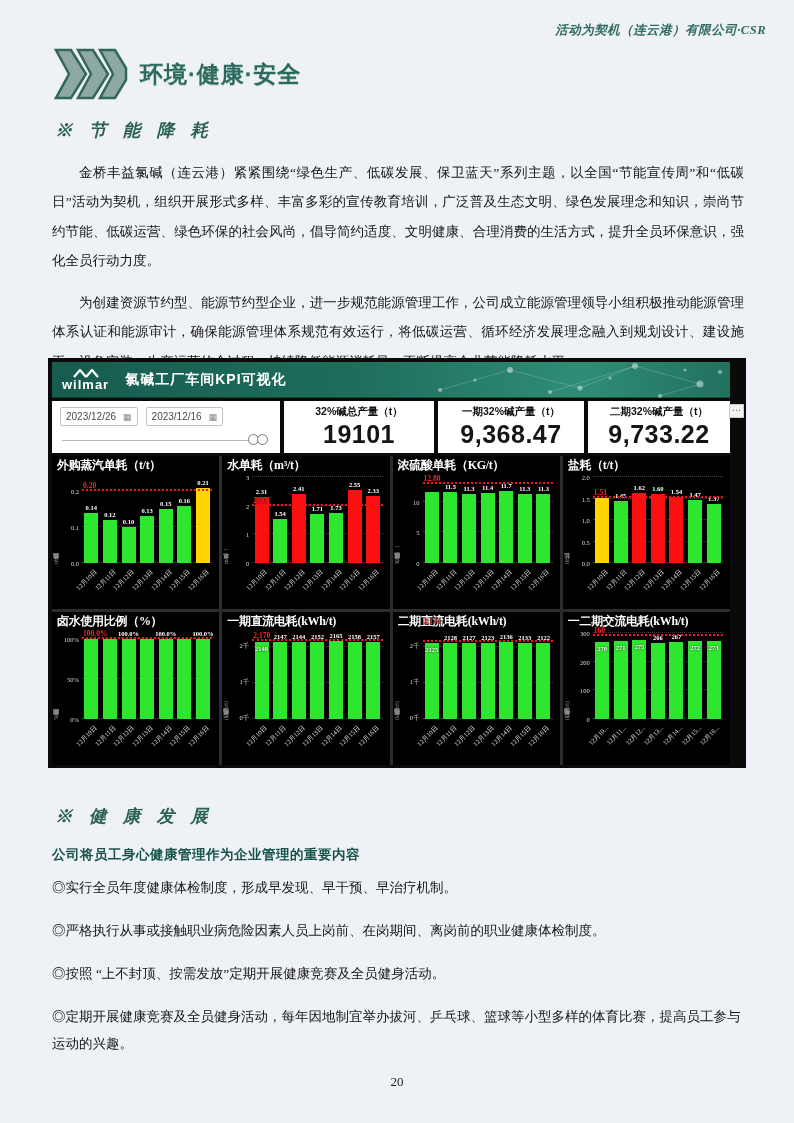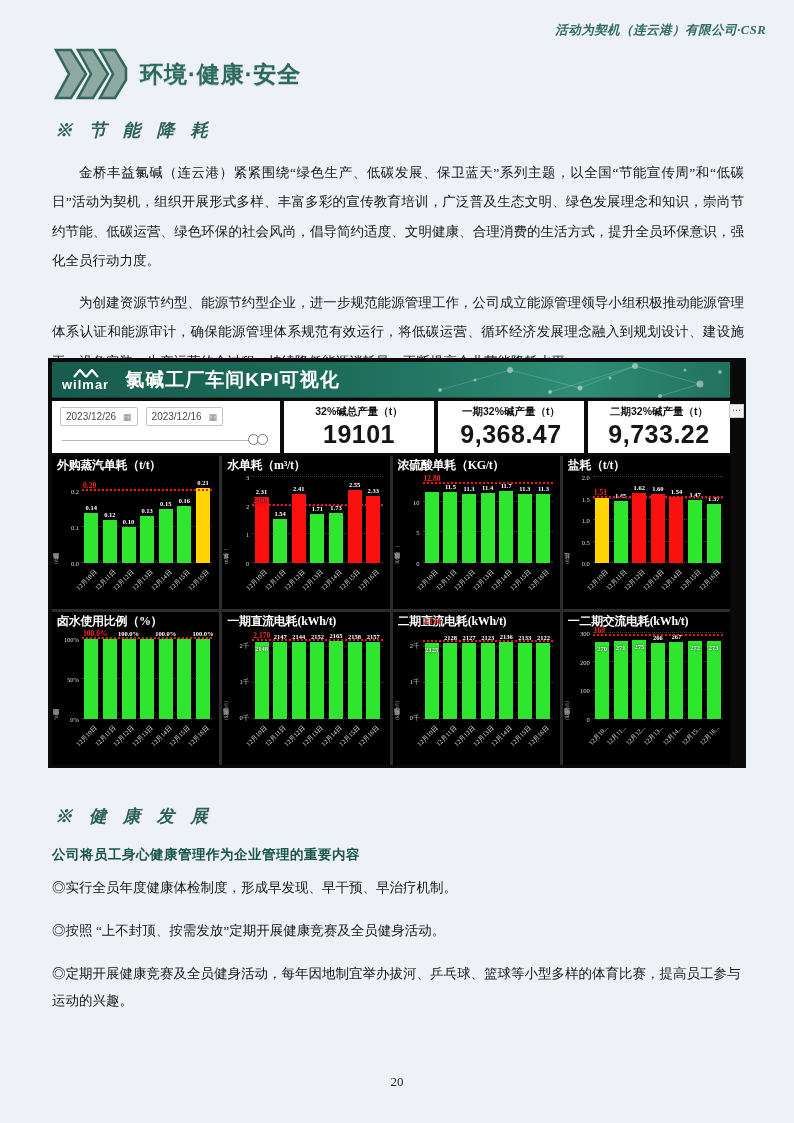--- a/index.html
+++ b/index.html
@@ -23,21 +23,21 @@
   .health-bullets p{margin:0 0 16px;text-indent:0;}
 
   .page-num{position:absolute;top:1074px;left:0;width:100%;text-align:center;font-family:"Liberation Serif",serif;font-size:13px;color:#222;}
 
   
   .db{position:absolute;left:48px;top:358px;width:698px;height:410px;background:#0a0a0a;}
   .db-inner{position:absolute;left:4px;top:4px;right:16px;bottom:5px;}
   .db-header{position:relative;height:36px;background:linear-gradient(90deg,#175c4e 0%,#1e6e5c 45%,#2f8d76 78%,#21715e 100%);display:flex;align-items:center;padding-left:10px;overflow:hidden;box-shadow:inset 0 -1px 0 rgba(0,0,0,.35);}
   .brand{display:flex;flex-direction:column;align-items:center;line-height:1;z-index:2;}
   .brand-word{color:#fff;font-weight:bold;font-size:13px;letter-spacing:1px;}
-  .db-title{margin-left:16px;color:#fff;font-weight:bold;font-size:19px;letter-spacing:1px;z-index:2;}
+  .db-title{margin-left:16px;color:#fff;font-weight:bold;font-size:14px;letter-spacing:1px;z-index:2;}
   .net{position:absolute;right:0;top:0;height:36px;z-index:1;}
 
   .db-toprow{margin-top:3px;display:grid;grid-template-columns:228px 150px 146px 1fr;gap:4px;height:52px;}
   .filter-card{background:#fff;position:relative;padding:6px 8px 0 8px;}
   .date-row{display:flex;gap:8px;}
   .date-box{display:inline-flex;align-items:center;gap:7px;border:1px solid #c2c2c2;border-radius:2px;padding:3px 5px;font-size:10px;color:#4a4a4a;background:#fff;}
   .cal{font-size:9px;color:#888;}
   .slider{position:absolute;left:10px;right:12px;bottom:6px;height:13px;}
   .track{position:absolute;top:6px;left:0;right:8px;border-top:1px solid #b8b8b8;}
   .knob{position:absolute;top:0;width:11px;height:11px;border:1.5px solid #7a7a7a;border-radius:50%;background:#fff;box-sizing:border-box;}
@@ -695,17 +695,18 @@
         </div>
       </div>
     <div class="db-more">⋯</div>
   </div>
 </div>
 
 <div class="sec-head s2">※ 健 康 发 展</div>
 <div class="health-sub">公司将员工身心健康管理作为企业管理的重要内容</div>
 <div class="health-bullets">
   <p>◎实行全员年度健康体检制度，形成早发现、早干预、早治疗机制。</p>
+  <p>◎严格执行从事或接触职业病危险因素人员上岗前、在岗期间、离岗前的职业健康体检制度。</p>
   <p>◎按照 “上不封顶、按需发放”定期开展健康竞赛及全员健身活动。</p>
   <p>◎定期开展健康竞赛及全员健身活动，每年因地制宜举办拔河、乒乓球、篮球等小型多样的体育比赛，提高员工参与运动的兴趣。</p>
 </div>
 
 <div class="page-num">20</div>
 
 </body></html>

